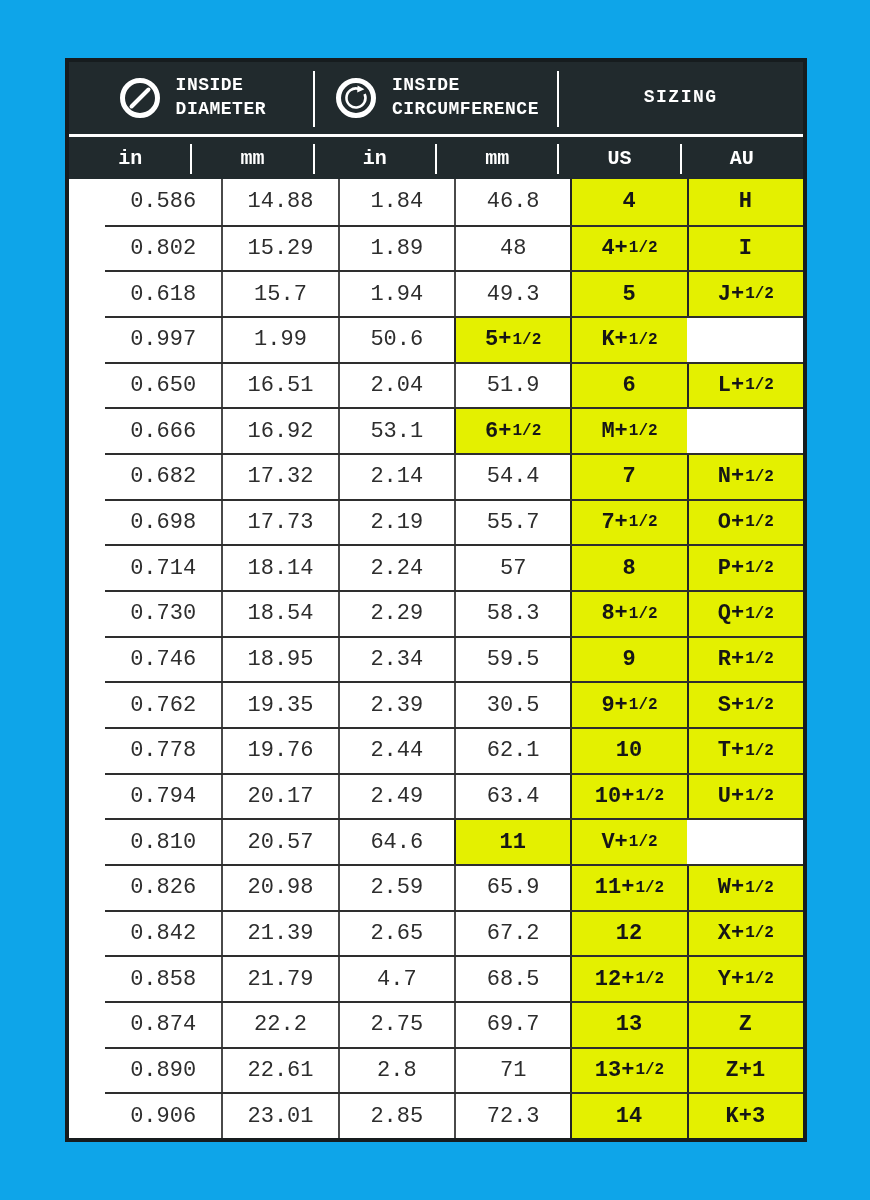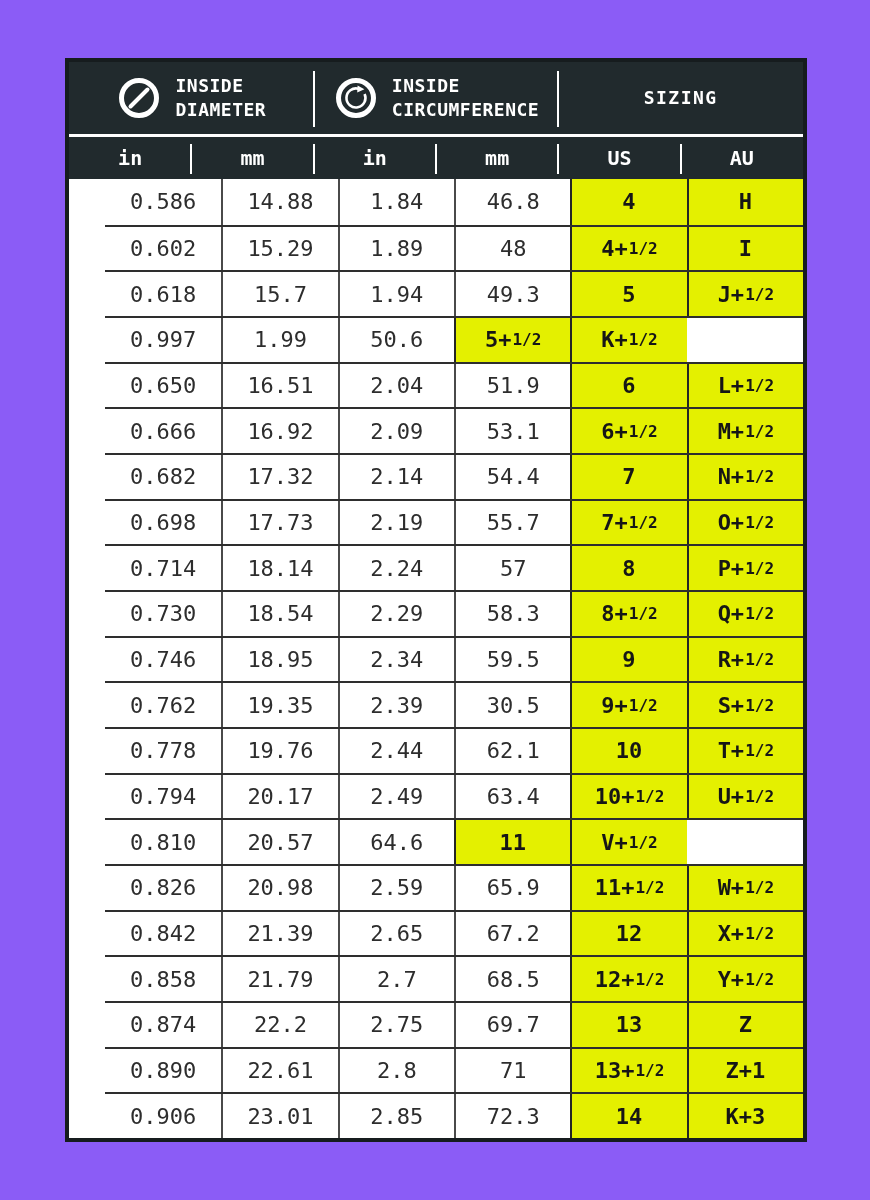--- a/index.html
+++ b/index.html
@@ -7,22 +7,23 @@
     padding: 0;
     background: #ffffff;
     width: 870px;
     height: 1200px;
     font-family: "DejaVu Sans Mono", "Liberation Mono", monospace;
   }
   .stage {
     position: relative;
     width: 870px;
     height: 1200px;
-    background: #8b5cf6;
+    background: #0ea5e9;
     overflow: hidden;
+    font-family: Liberation Mono, monospace;
   }
   .chart {
     position: absolute;
     left: 65px;
     top: 58px;
     width: 742px;
     height: 1084px;
     box-sizing: border-box;
     border: 4px solid var(--border-color, #161c1e);
     display: flex;
@@ -197,21 +198,21 @@
             <span class="main">4</span>
             <span class="frac"></span>
           </div>
     <div class="cell sizing">
             <span class="main">H</span>
             <span class="frac"></span>
           </div>
   </div>
 
   <div class="row">
-    <div class="cell">0.602</div>
+    <div class="cell">0.802</div>
     <div class="cell">15.29</div>
     <div class="cell">1.89</div>
     <div class="cell">48</div>
     <div class="cell sizing">
             <span class="main">4+</span>
             <span class="frac">1/2</span>
           </div>
     <div class="cell sizing">
             <span class="main">I</span>
             <span class="frac"></span>
@@ -258,21 +259,20 @@
           </div>
     <div class="cell sizing">
             <span class="main">L+</span>
             <span class="frac">1/2</span>
           </div>
   </div>
 
   <div class="row">
     <div class="cell">0.666</div>
     <div class="cell">16.92</div>
-    <div class="cell">2.09</div>
     <div class="cell">53.1</div>
     <div class="cell sizing">
             <span class="main">6+</span>
             <span class="frac">1/2</span>
           </div>
     <div class="cell sizing">
             <span class="main">M+</span>
             <span class="frac">1/2</span>
           </div>
   </div>
@@ -437,21 +437,21 @@
           </div>
     <div class="cell sizing">
             <span class="main">X+</span>
             <span class="frac">1/2</span>
           </div>
   </div>
 
   <div class="row">
     <div class="cell">0.858</div>
     <div class="cell">21.79</div>
-    <div class="cell">2.7</div>
+    <div class="cell">4.7</div>
     <div class="cell">68.5</div>
     <div class="cell sizing">
             <span class="main">12+</span>
             <span class="frac">1/2</span>
           </div>
     <div class="cell sizing">
             <span class="main">Y+</span>
             <span class="frac">1/2</span>
           </div>
   </div>

